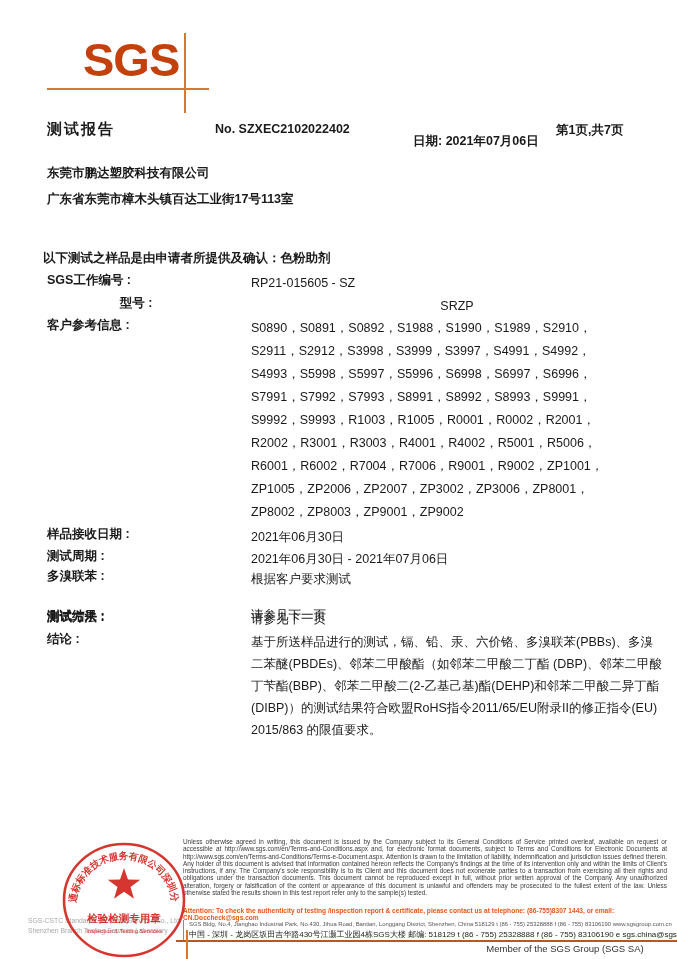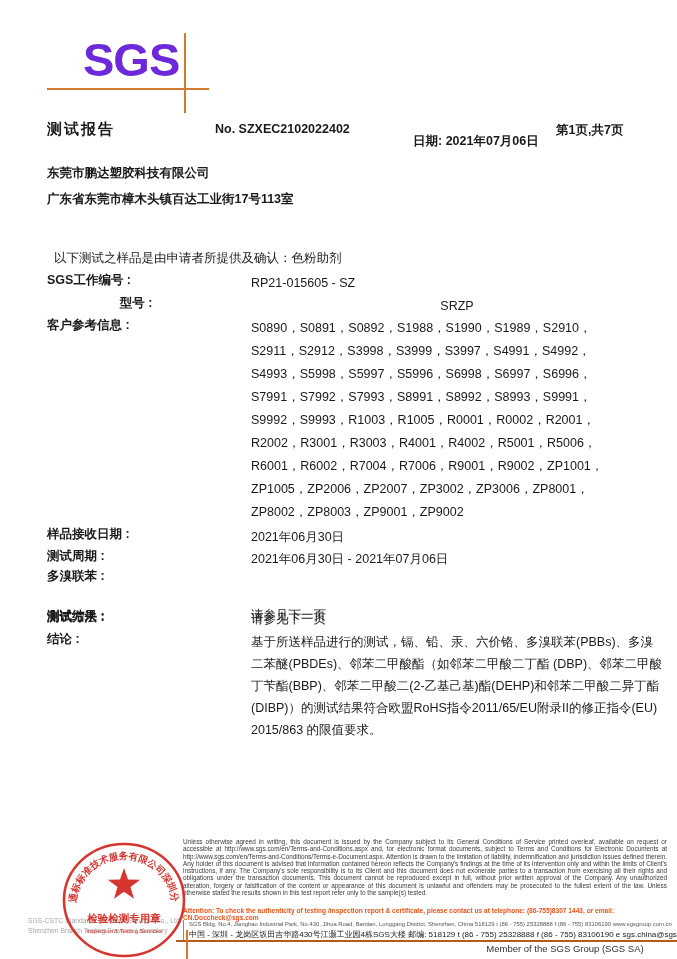--- a/index.html
+++ b/index.html
@@ -2,36 +2,36 @@
 <html><head>
 <meta charset="utf-8">
 <style>
   * { margin:0; padding:0; box-sizing:border-box; }
   html,body { background:#fff; }
   body { font-family:"Liberation Sans","DejaVu Sans",sans-serif; color:#1a1a1a; }
   .page { position:relative; width:677px; height:959px; background:#fff; overflow:hidden; }
 
   
   .logo-text { position:absolute; left:83px; top:36px; font-size:47px; font-weight:700;
-               color:#6d28d9; letter-spacing:-1px; line-height:1; }
+               color:#c2410c; letter-spacing:-1px; line-height:1; }
   .logo-hline { position:absolute; left:47px; top:88px; width:162px; height:2px; background:#d4792e; }
   .logo-vline { position:absolute; left:184px; top:33px; width:2px; height:80px; background:#d4792e; }
 
   
   .title-row { position:absolute; left:0; top:120px; width:677px; height:20px; font-weight:700; }
   .doc-title { position:absolute; left:47px; top:0; font-size:15px; letter-spacing:2px; }
   .report-no { position:absolute; left:215px; top:2px; font-size:12.5px; }
   .doc-date  { position:absolute; left:413px; top:2px; font-size:12.5px;margin-top:11px; }
   .page-info { position:absolute; left:556px; top:2px; font-size:12.5px; }
 
   
   .applicant { position:absolute; left:47px; top:160px; font-size:12.5px; font-weight:700; line-height:26px; }
 
   
-  .intro { position:absolute; left:54px; top:250px; font-size:12.5px; font-weight:400; }
+  .intro { position:absolute; left:43px; top:250px; font-size:12.5px; font-weight:700; }
   .row { position:absolute; left:47px; display:flex; font-size:12.5px;gap:8px; }
   .lbl { width:178px; font-weight:700; flex:none; }
   .val { width:412px; line-height:22px;margin-left:18px; }
   .r-job     { top:272px; }
   .r-model   { top:295px;text-align:center; }
   .r-clients { top:317px; }
   .r-clients .ln { height:23px; line-height:23px; }
   .r-received{ top:526px; }
   .r-period  { top:548px; }
   .r-request { top:568px; }
@@ -113,20 +113,21 @@
     <span class="val">2021年06月30日</span>
   </div>
 
   <div class="row r-period">
     <span class="lbl">测试周期 :</span>
     <span class="val">2021年06月30日 - 2021年07月06日</span>
   </div>
 
   <div class="row r-request">
     <span class="lbl">多溴联苯 :</span>
+    <span class="val">根据客户要求测试</span>
   </div>
 
   <div class="row r-method">
     <span class="lbl">测试方法 :</span>
     <span class="val">请参见下一页</span>
   </div>
 
   <div class="row r-result">
     <span class="lbl">测试结果 :</span>
     <span class="val">请参见下一页</span>

